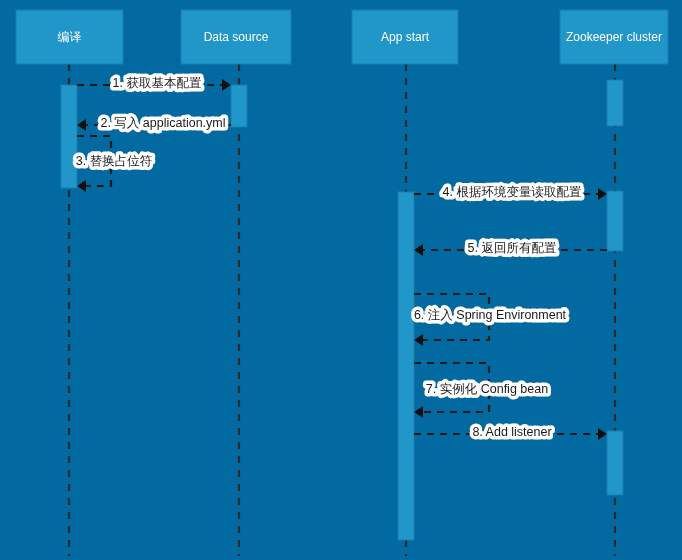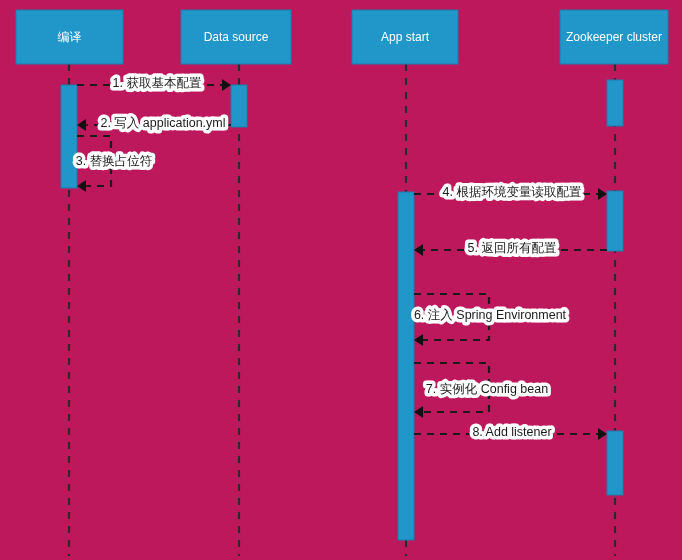--- a/index.html
+++ b/index.html
@@ -7,21 +7,21 @@
     padding: 0;
     background: #ffffff;
   }
   body {
     font-family: "Liberation Sans", "DejaVu Sans", sans-serif;
   }
   #diagram-root {
     position: relative;
     width: 682px;
     height: 560px;
-    background: #be185d;
+    background: #0369a1;
     overflow: hidden;
   }
   svg#seq-svg {
     position: absolute;
     left: 0;
     top: 0;
     width: 682px;
     height: 560px;
     display: block;
   }

